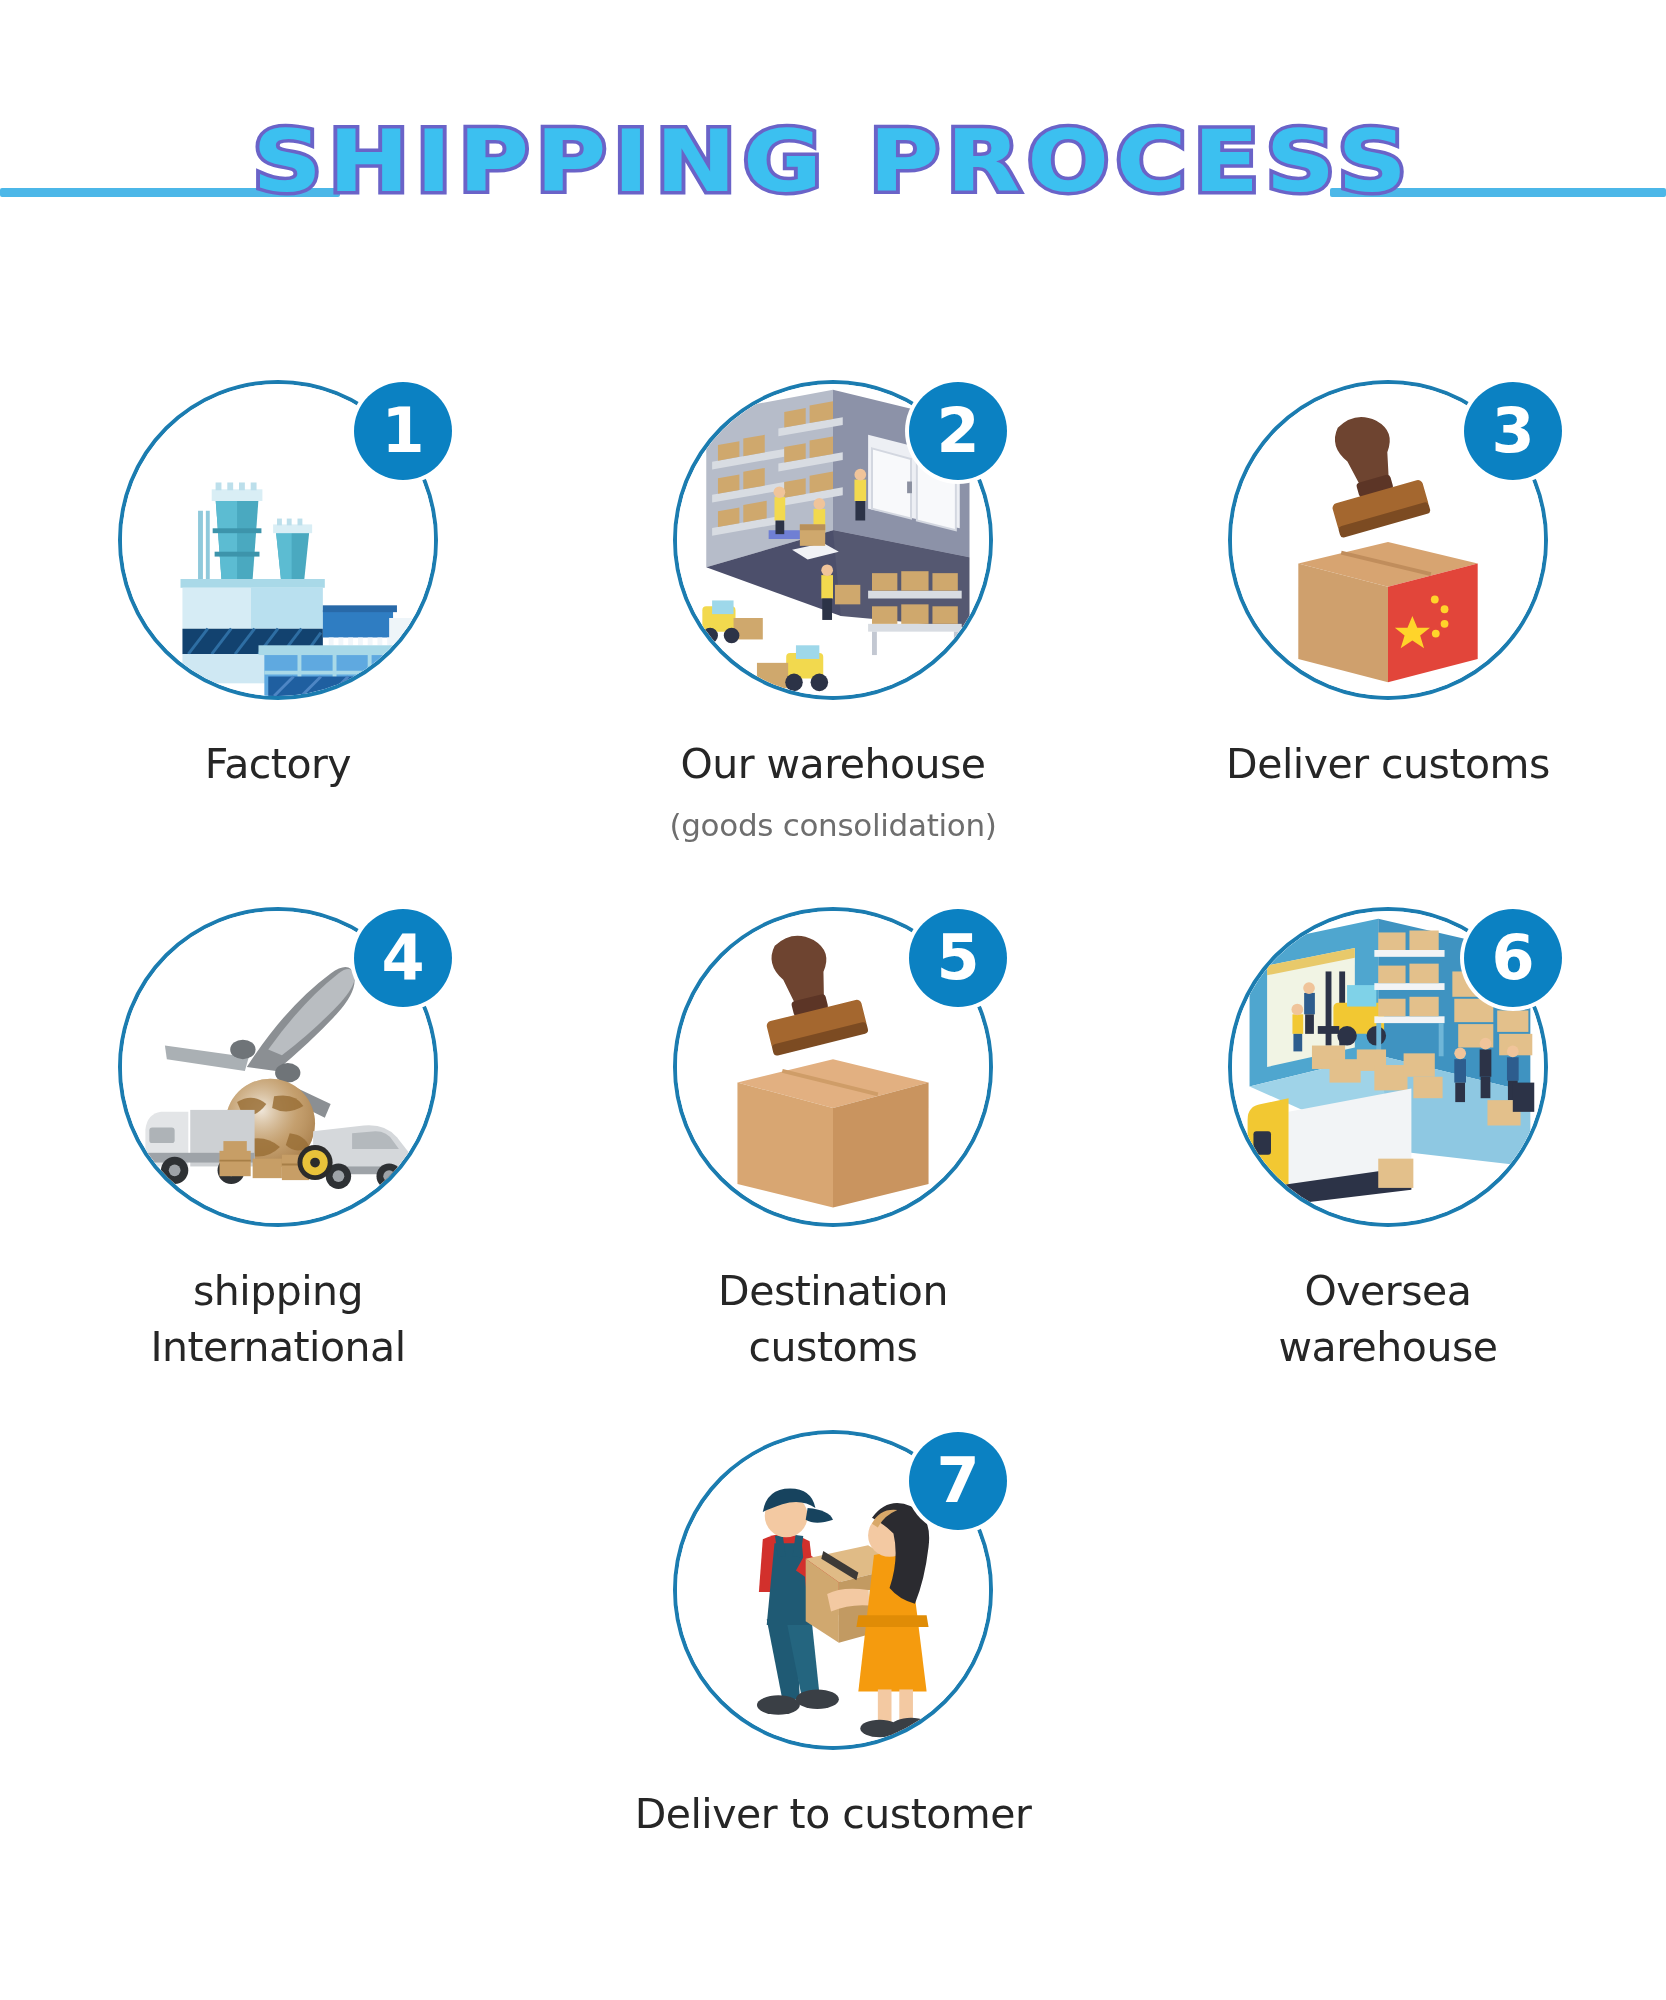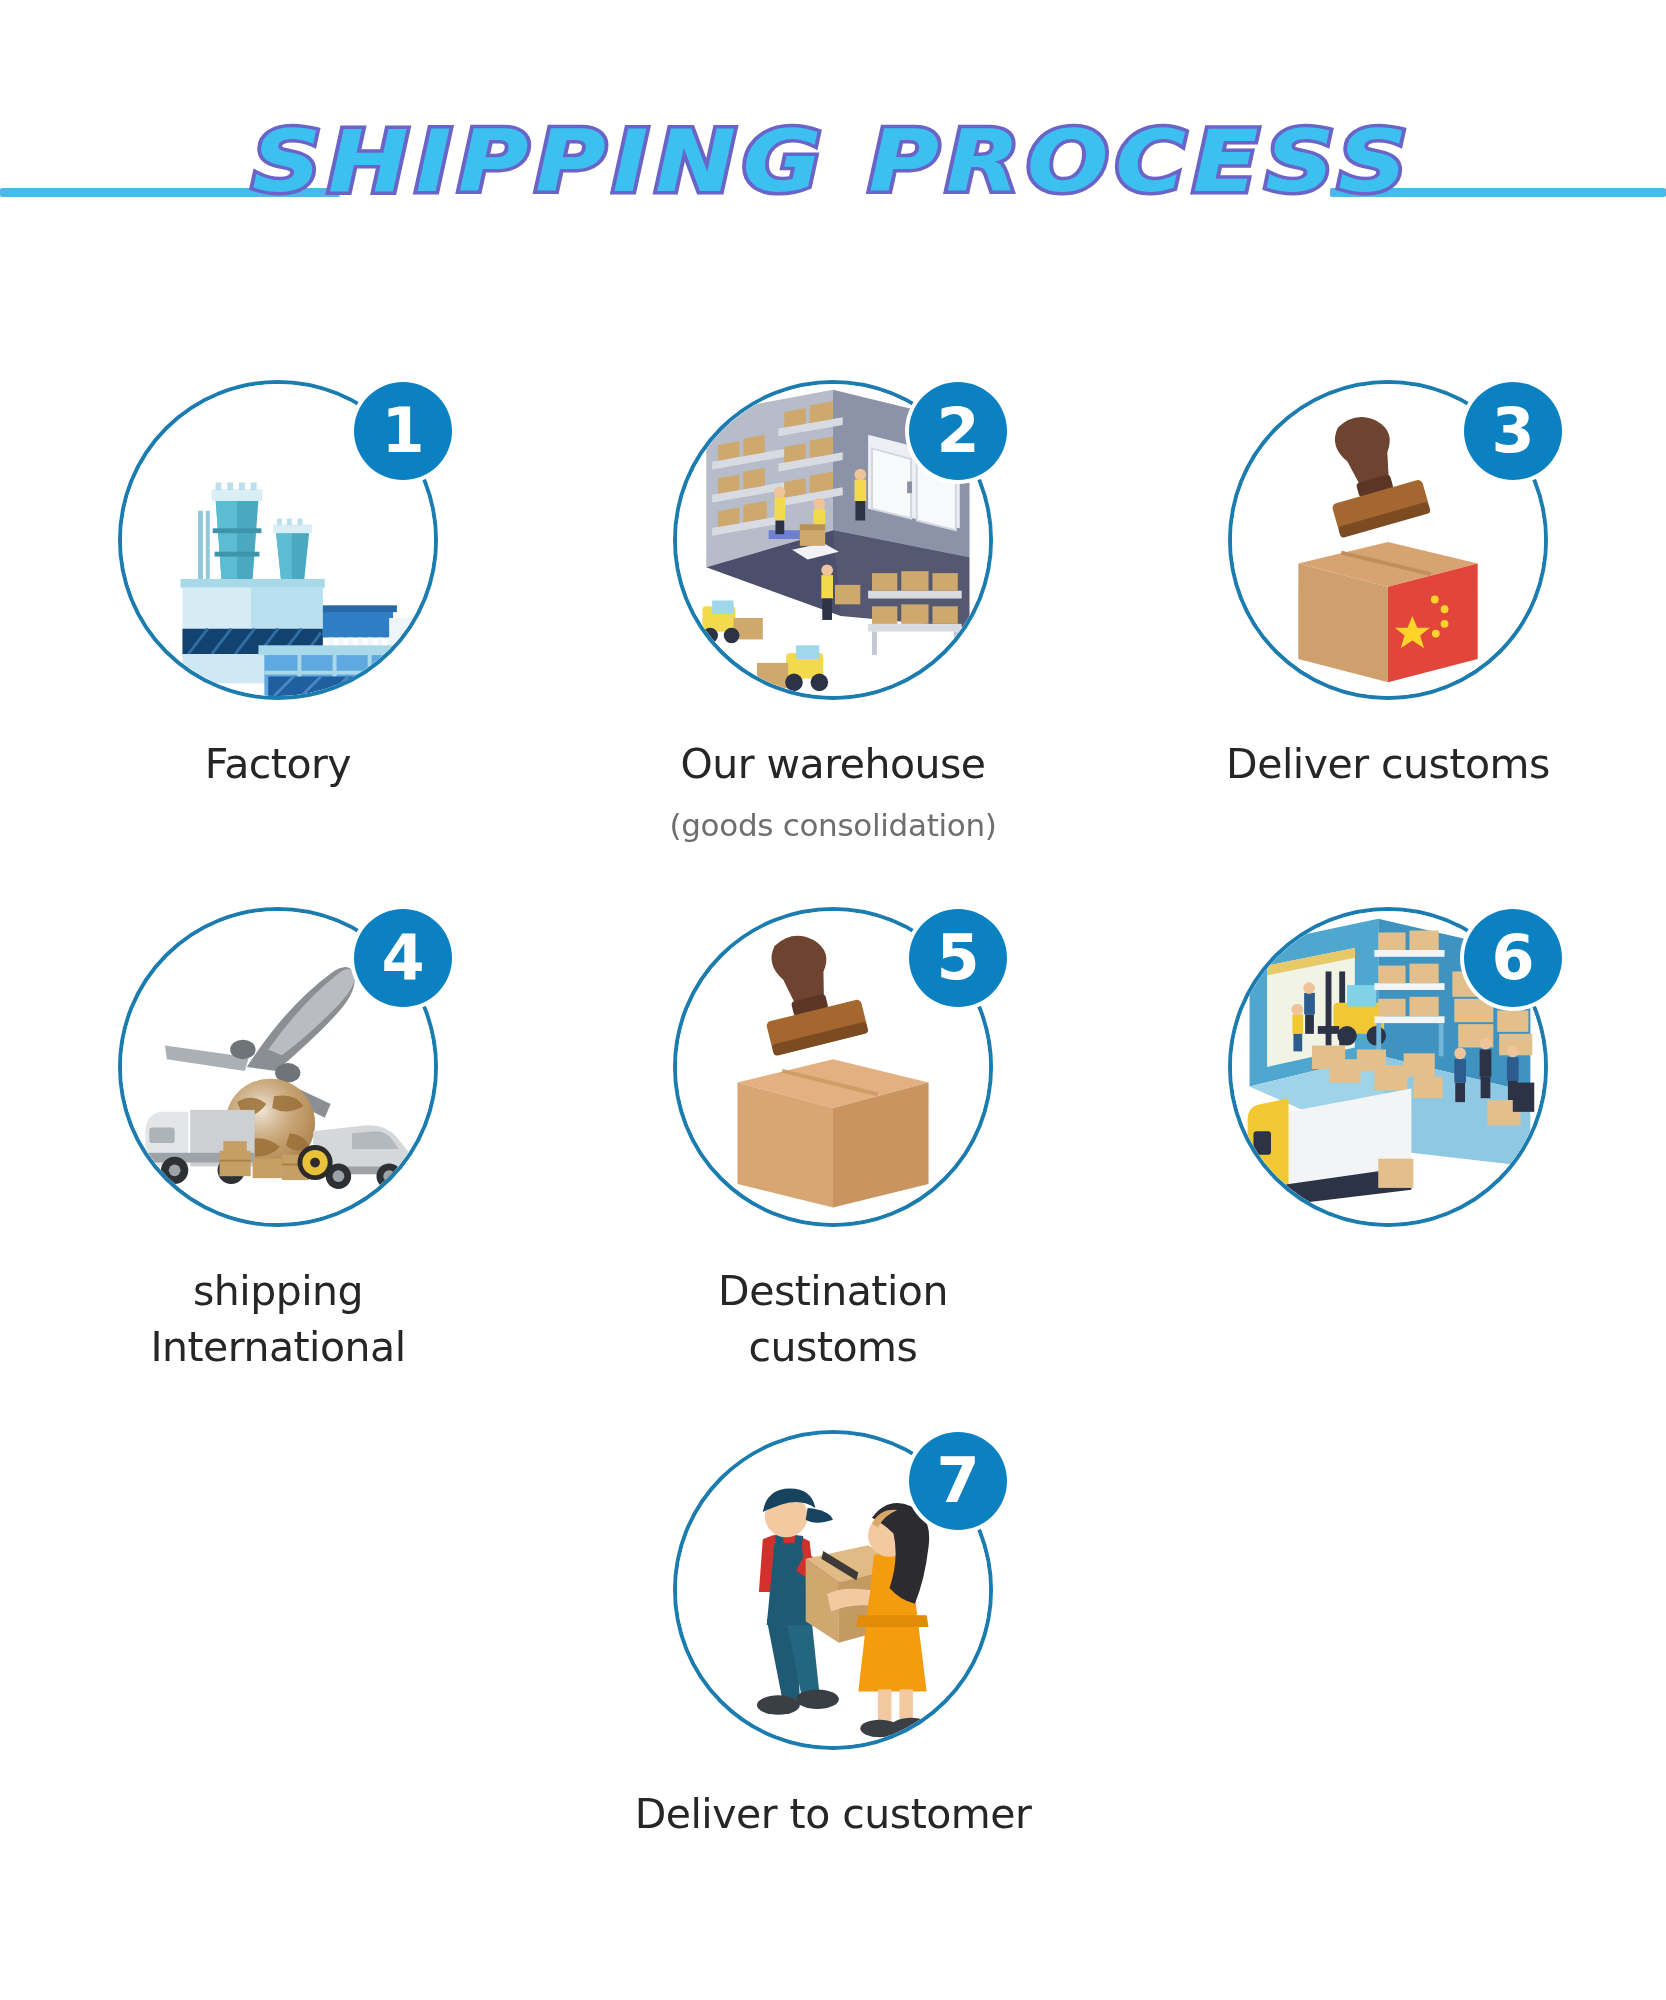--- a/index.html
+++ b/index.html
@@ -5,21 +5,21 @@
 <style>
   html,body{margin:0;padding:0;}
   body{
     width:1666px;height:2000px;background:#ffffff;
     font-family:"Liberation Sans", sans-serif;
     overflow:hidden;position:relative;
   }
 
   
   .header{
-    position:absolute;top:0;left:0;width:1666px;height:250px;font-style:italic;
+    position:absolute;top:0;left:0;width:1666px;height:250px;
   }
   .rule{
     position:absolute;top:188px;height:9px;background:#4cb7e8;border-radius:2px;
   }
   .rule.left{left:0;width:340px;}
   .rule.right{left:1330px;width:336px;}
   .title{
     position:absolute;top:118px;left:0;width:1666px;text-align:center;
     font-family:"DejaVu Sans", sans-serif;
     font-size:86px;font-weight:bold;letter-spacing:6px;
@@ -495,20 +495,24 @@
               <path d="M16 214 q0 -14 14 -16 l28 -6 l0 88 l-42 8 Z" fill="#f2c832"></path>
               <rect x="22" y="226" width="18" height="24" rx="3" fill="#2c3347"></rect>
               <path d="M16 286 L184 262 L184 286 L16 306 Z" fill="#2c3347"></path>
               <rect x="150" y="254" width="36" height="30" fill="#e3c08b"></rect>
             </g>
             <rect x="288" y="176" width="22" height="30" fill="#2c3347"></rect>
           </svg>
         </div>
         <div class="badge">6</div>
       </div>
+      <div class="caption">
+        <div>Oversea</div>
+        <div>warehouse</div>
+      </div>
     </div>
   </div>
 
   <div class="row r3">
     <div class="cell single">
       <div class="circle-wrap">
         <div class="circle">
           <svg viewBox="0 0 320 320">
             <rect x="0" y="0" width="320" height="320" fill="#ffffff"></rect>
 

